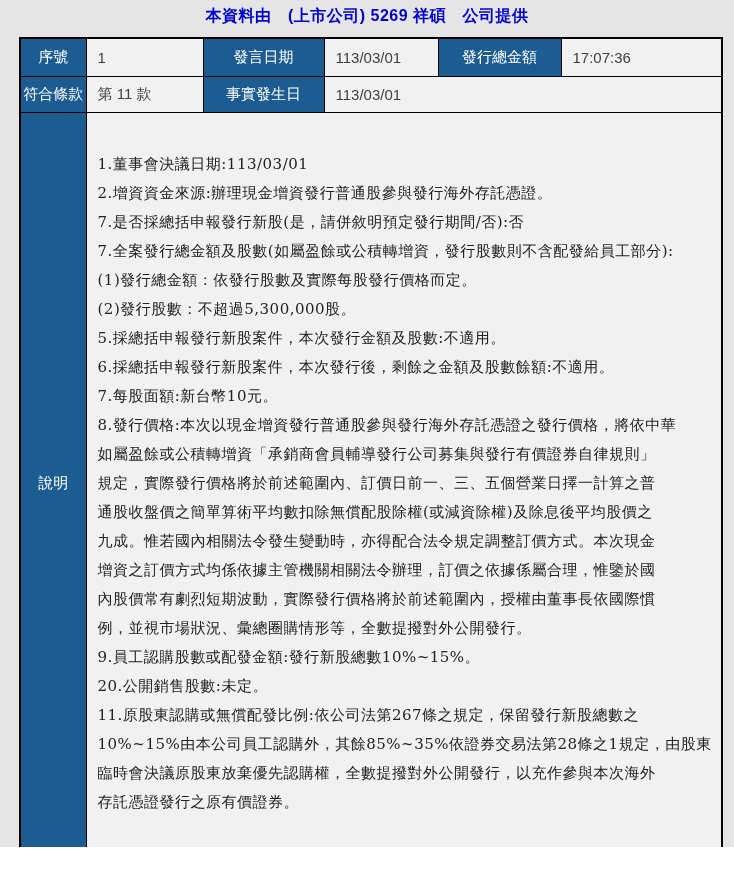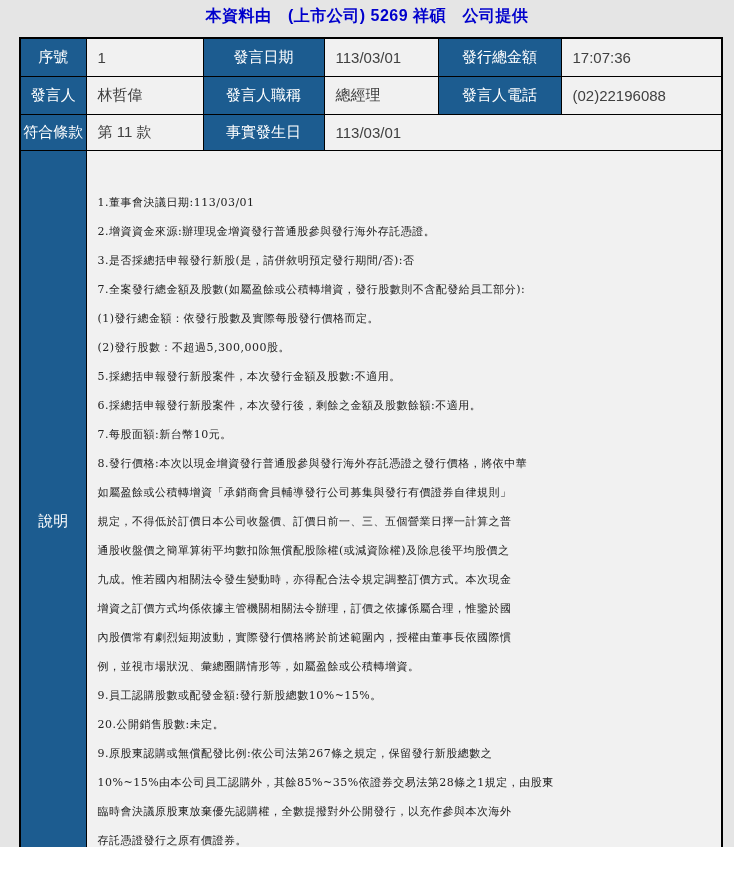--- a/index.html
+++ b/index.html
@@ -66,21 +66,21 @@
   th.desc-label {
     vertical-align: top;
     padding-top: 574px;
   }
   td.desc-cell {
     vertical-align: top;
     padding: 15px 10px 0 13px;
   }
   .desc-line {
     font-family: "DejaVu Serif", serif;
-    font-size: 11px;
+    font-size: 15px;
     line-height: 29px;
     height: 29px;
     white-space: nowrap;
     color: #222222;
     letter-spacing: 0.5px;
   }
 </style>
 </head>
 <body>
 
@@ -102,60 +102,52 @@
       <tbody>
           <tr class="r1">
         <th>序號</th>
         <td class="center">1</td>
         <th>發言日期</th>
         <td>113/03/01</td>
         <th>發行總金額</th>
         <td>17:07:36</td>
       </tr>
 
-      <tr class="r2">
-        <th>發言人</th>
-        <td>林哲偉</td>
-        <th>發言人職稱</th>
-        <td>總經理</td>
-        <th>發言人電話</th>
-        <td>(02)22196088</td>
-      </tr>
 
 
       <tr class="r4">
         <th>符合條款</th>
         <td>第 11 款</td>
         <th>事實發生日</th>
         <td colspan="3">113/03/01</td>
       </tr>
 
       <tr class="r5">
         <th class="desc-label">說明</th>
         <td class="desc-cell" colspan="5">
               <div class="desc-line">1.董事會決議日期:113/03/01</div>
               <div class="desc-line">2.增資資金來源:辦理現金增資發行普通股參與發行海外存託憑證。</div>
-              <div class="desc-line">3.是否採總括申報發行新股(是，請併敘明預定發行期間/否):否</div>
+              <div class="desc-line">7.是否採總括申報發行新股(是，請併敘明預定發行期間/否):否</div>
               <div class="desc-line">7.全案發行總金額及股數(如屬盈餘或公積轉增資，發行股數則不含配發給員工部分):</div>
               <div class="desc-line">(1)發行總金額：依發行股數及實際每股發行價格而定。</div>
               <div class="desc-line">(2)發行股數：不超過5,300,000股。</div>
               <div class="desc-line">5.採總括申報發行新股案件，本次發行金額及股數:不適用。</div>
               <div class="desc-line">6.採總括申報發行新股案件，本次發行後，剩餘之金額及股數餘額:不適用。</div>
               <div class="desc-line">7.每股面額:新台幣10元。</div>
               <div class="desc-line">8.發行價格:本次以現金增資發行普通股參與發行海外存託憑證之發行價格，將依中華</div>
               <div class="desc-line">如屬盈餘或公積轉增資「承銷商會員輔導發行公司募集與發行有價證券自律規則」</div>
-              <div class="desc-line">規定，不得低於訂價日本公司收盤價、訂價日前一、三、五個營業日擇一計算之普</div>
+              <div class="desc-line">規定，實際發行價格將於前述範圍內、訂價日前一、三、五個營業日擇一計算之普</div>
               <div class="desc-line">通股收盤價之簡單算術平均數扣除無償配股除權(或減資除權)及除息後平均股價之</div>
               <div class="desc-line">九成。惟若國內相關法令發生變動時，亦得配合法令規定調整訂價方式。本次現金</div>
               <div class="desc-line">增資之訂價方式均係依據主管機關相關法令辦理，訂價之依據係屬合理，惟鑒於國</div>
               <div class="desc-line">內股價常有劇烈短期波動，實際發行價格將於前述範圍內，授權由董事長依國際慣</div>
-              <div class="desc-line">例，並視市場狀況、彙總圈購情形等，如屬盈餘或公積轉增資。</div>
+              <div class="desc-line">例，並視市場狀況、彙總圈購情形等，全數提撥對外公開發行。</div>
               <div class="desc-line">9.員工認購股數或配發金額:發行新股總數10%~15%。</div>
               <div class="desc-line">20.公開銷售股數:未定。</div>
-              <div class="desc-line">9.原股東認購或無償配發比例:依公司法第267條之規定，保留發行新股總數之</div>
+              <div class="desc-line">11.原股東認購或無償配發比例:依公司法第267條之規定，保留發行新股總數之</div>
               <div class="desc-line">10%~15%由本公司員工認購外，其餘85%~35%依證券交易法第28條之1規定，由股東</div>
               <div class="desc-line">臨時會決議原股東放棄優先認購權，全數提撥對外公開發行，以充作參與本次海外</div>
               <div class="desc-line">存託憑證發行之原有價證券。</div>
             </td>
       </tr>
 
     </tbody>
       </table>
   </div>
 </div>

